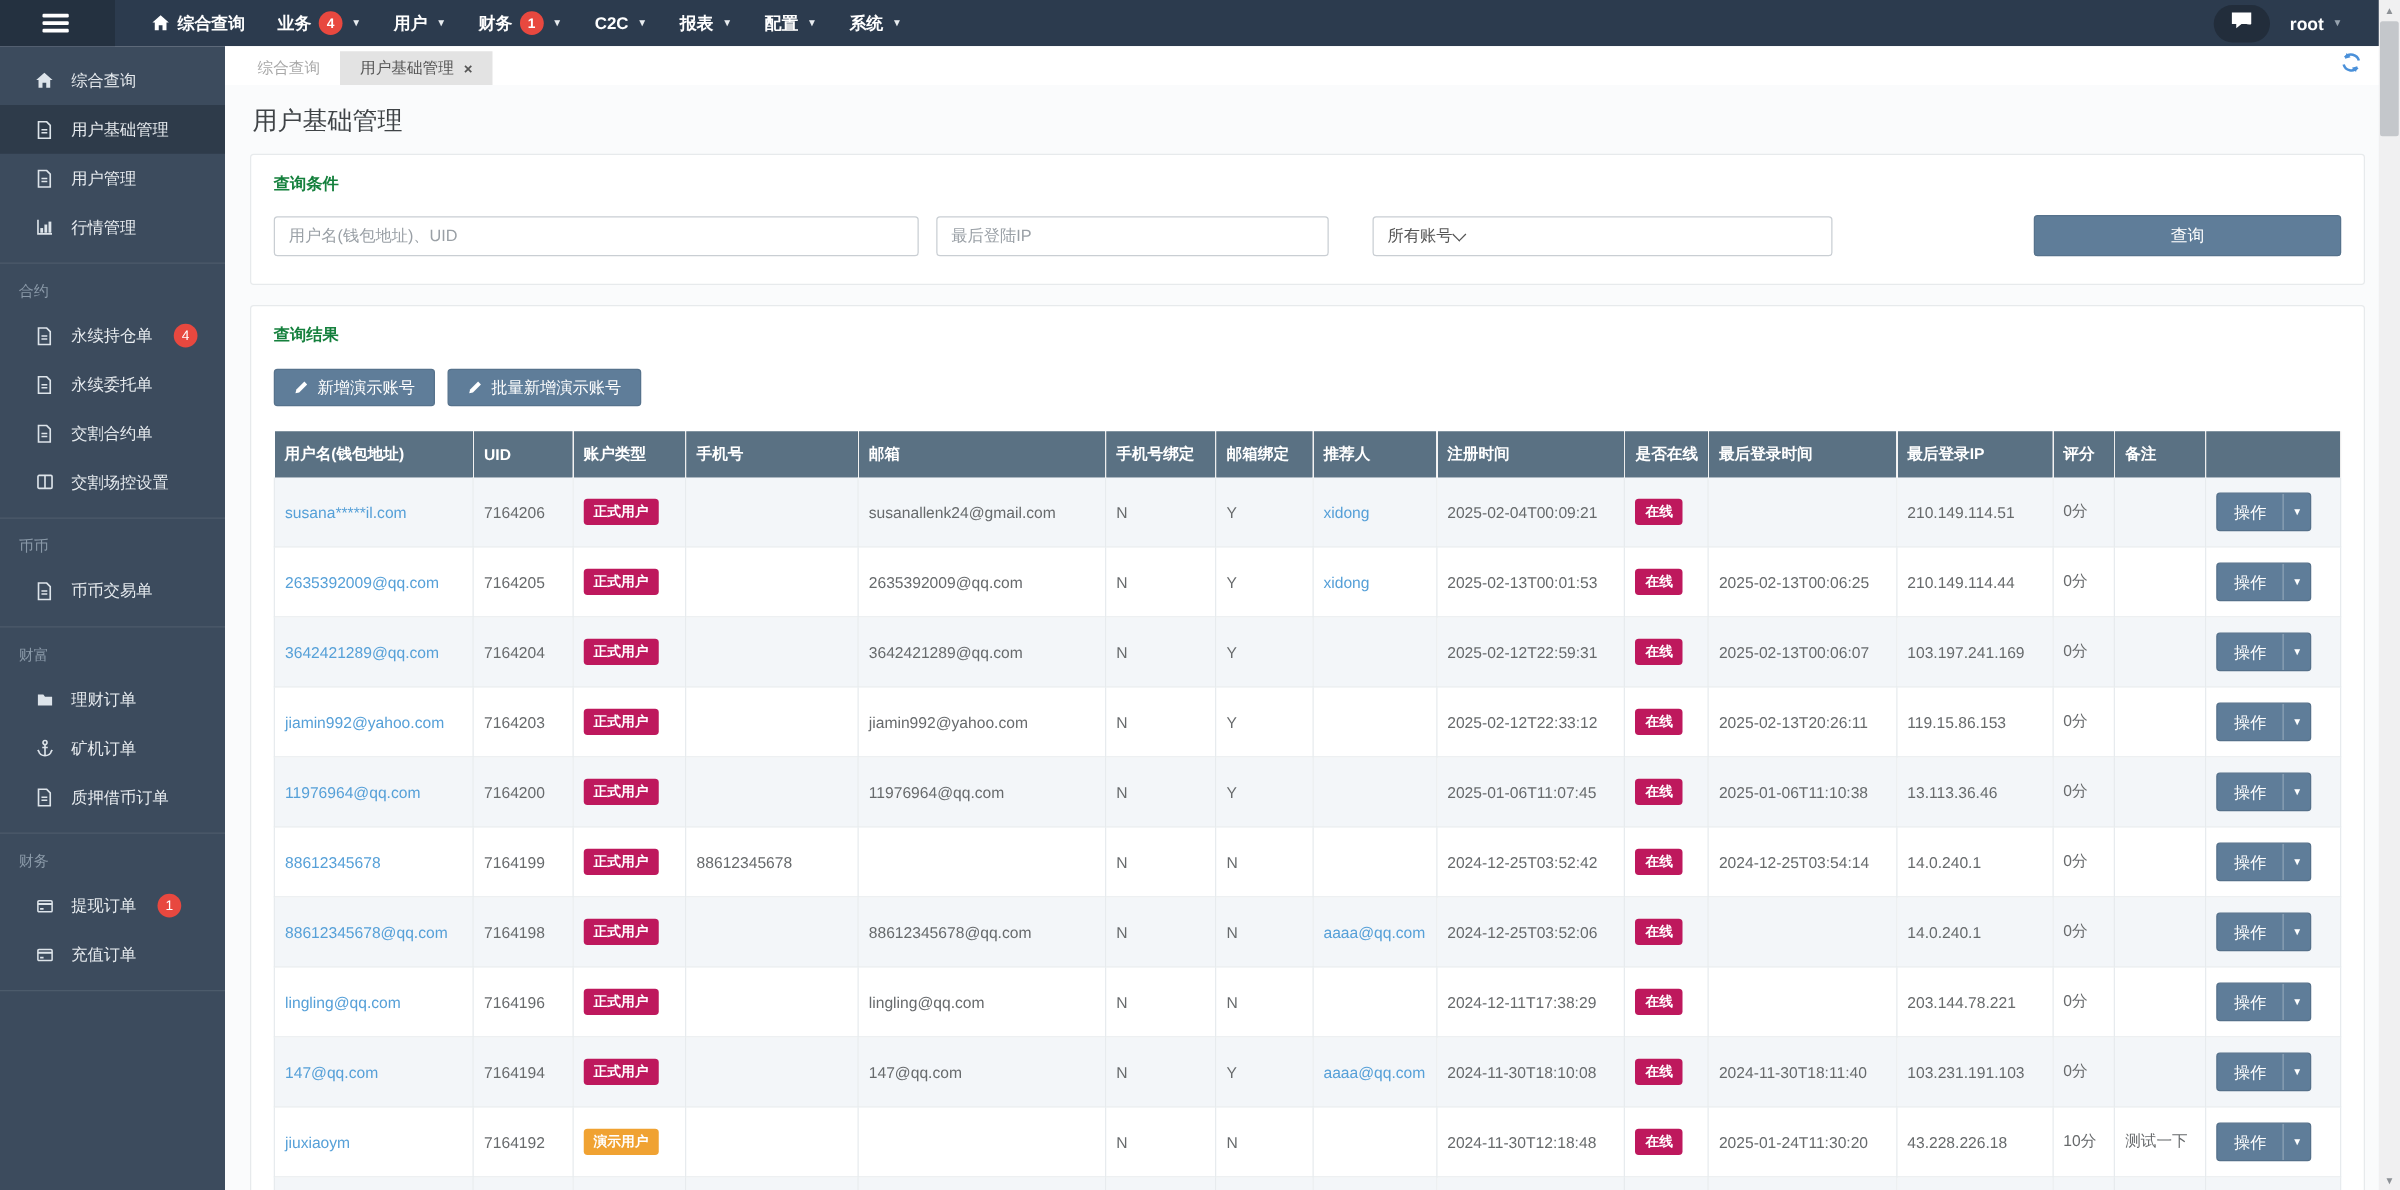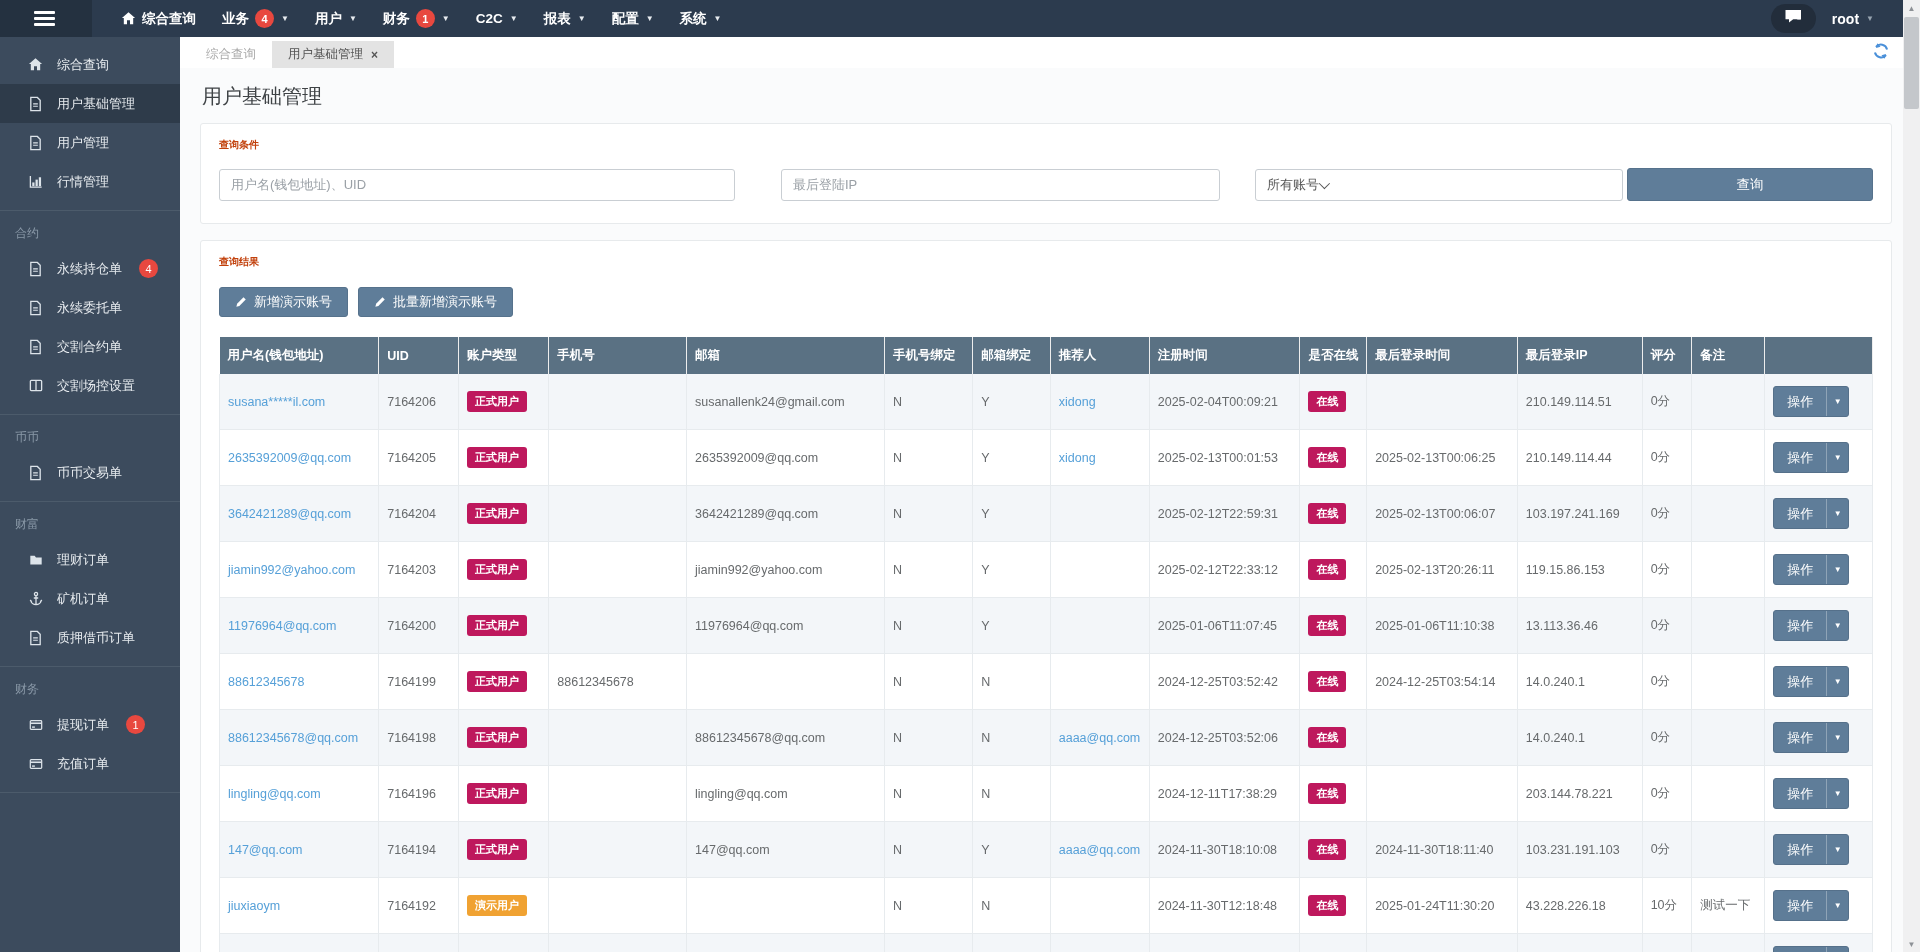--- a/index.html
+++ b/index.html
@@ -36,28 +36,28 @@
   .tabstrip { height:31px; background:#fff; display:flex; align-items:flex-end; padding-left:10px; flex:none; }
   .tab { height:27px; display:flex; align-items:center; gap:8px; padding:0 16px; font-size:12.5px; color:#a9a9a9; cursor:pointer; }
   .tab.active { background:#e3e3e3; color:#555; }
   .tab .tab-close { font-size:12px; font-weight:bold; color:#555; cursor:pointer; }
   .tab-refresh { margin-left:auto; margin-right:30px; align-self:center; cursor:pointer; display:flex; }
 
   .page-title { font-size:20px; color:#3f4346; padding:15px 20px 13px 22px; }
 
   
   .panel { background:#fff; border:1px solid #e7eaec; border-radius:3px; margin:0 28px 16px 20px; }
-  .panel-head { padding:14px 18px 10px; font-size:10px; font-weight:bold; color:#c2410c; }
+  .panel-head { padding:14px 18px 10px; font-size:13px; font-weight:bold; color:#15803d; }
 
   
   .query-row { display:flex; align-items:center; padding:6px 18px 22px; }
   .text-input { height:32px; border:1px solid #c9ced3; border-radius:3px; padding:0 11px; font-size:13px; color:#555; font-family:inherit; background:#fff; }
   .text-input::placeholder { color:#9aa0a6; }
   .input-user { width:516px; }
-  .input-ip { width:439px; margin-left:46px; }
+  .input-ip { width:314px; margin-left:14px; }
   .select-box { width:368px; height:32px; margin-left:35px; border:1px solid #c9ced3; border-radius:3px; display:flex; align-items:center; padding:0 11px; font-size:13px; color:#555; cursor:pointer; background:#fff; }
   .chev { width:8px; height:8px; border-right:1.5px solid #555; border-bottom:1.5px solid #555; transform:rotate(45deg) translateY(-2px); }
   .btn { background:#5f7d99; border:1px solid #56728c; color:#fff; border-radius:3px; font-family:inherit; cursor:pointer; }
   .btn-search { width:246px; height:33px; margin-left:auto; font-size:13.5px; }
 
   
   .result-actions { display:flex; gap:10px; padding:8px 18px 20px; }
   .btn-demo { height:30px; padding:0 15px; font-size:13px; display:flex; align-items:center; gap:7px; }
   .btn-demo .icon { display:flex; }
 

